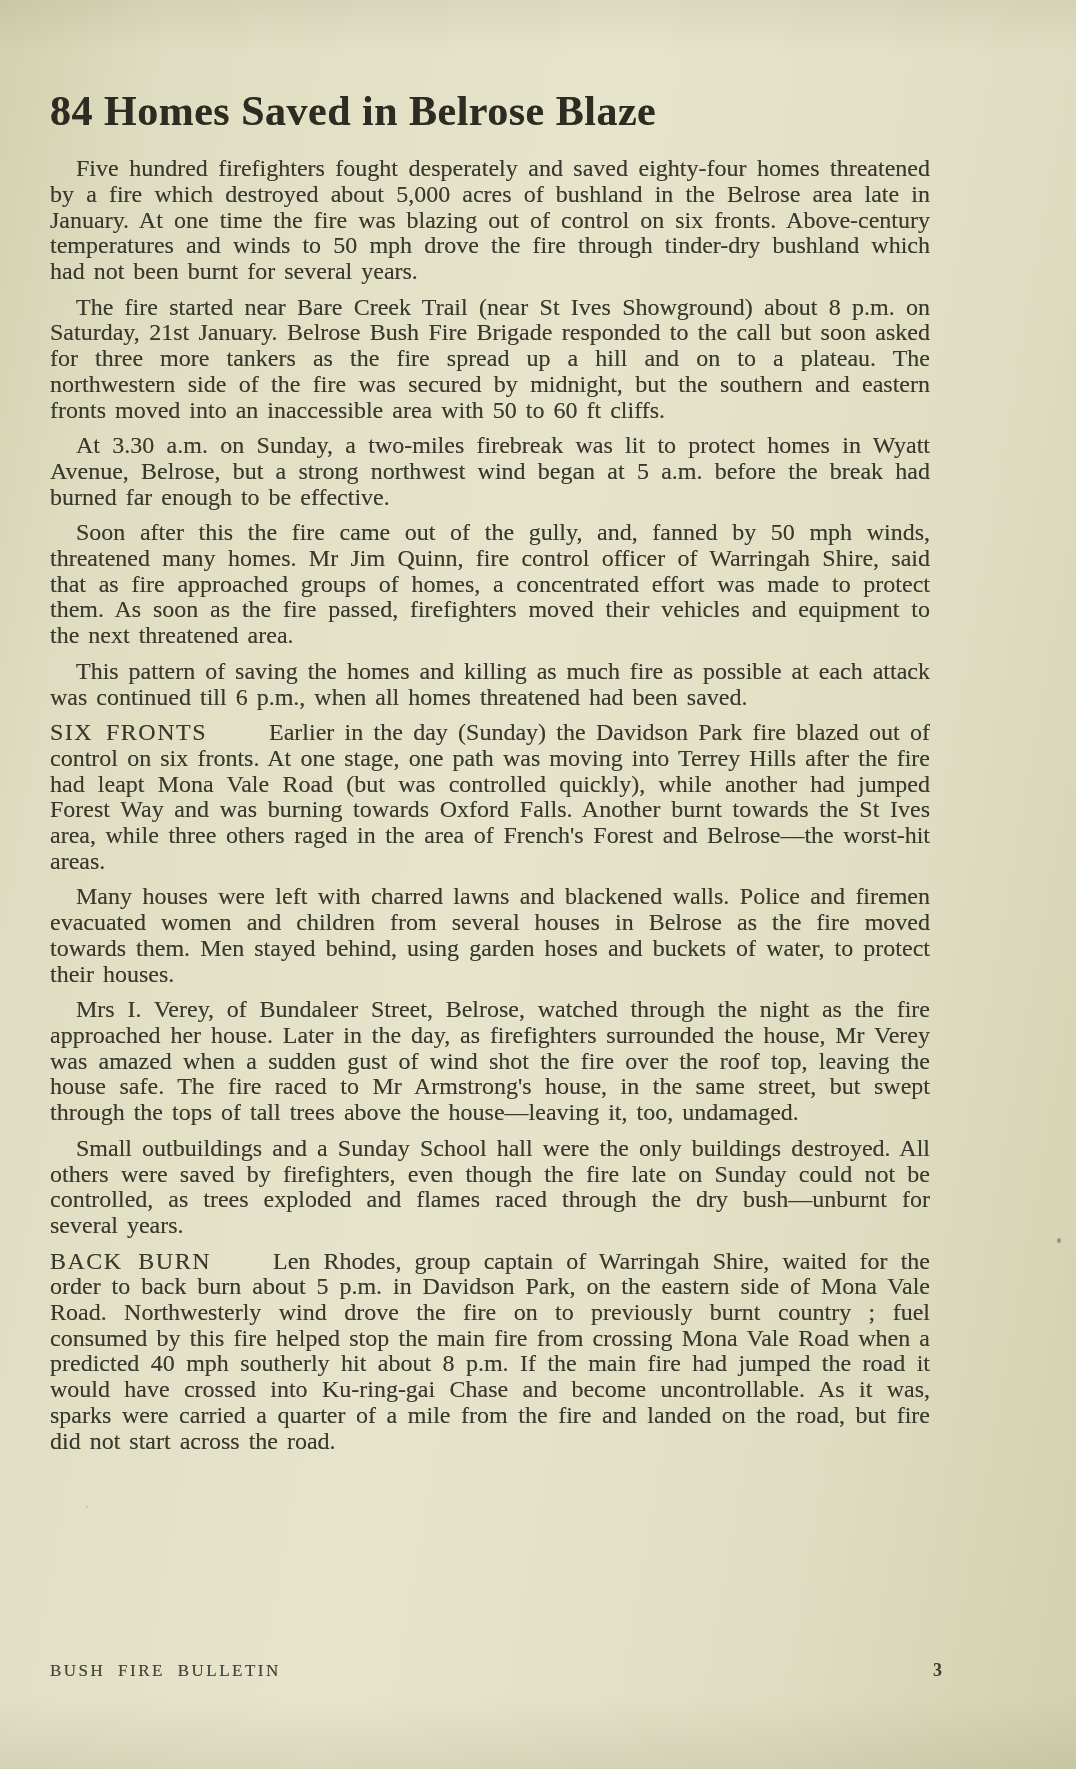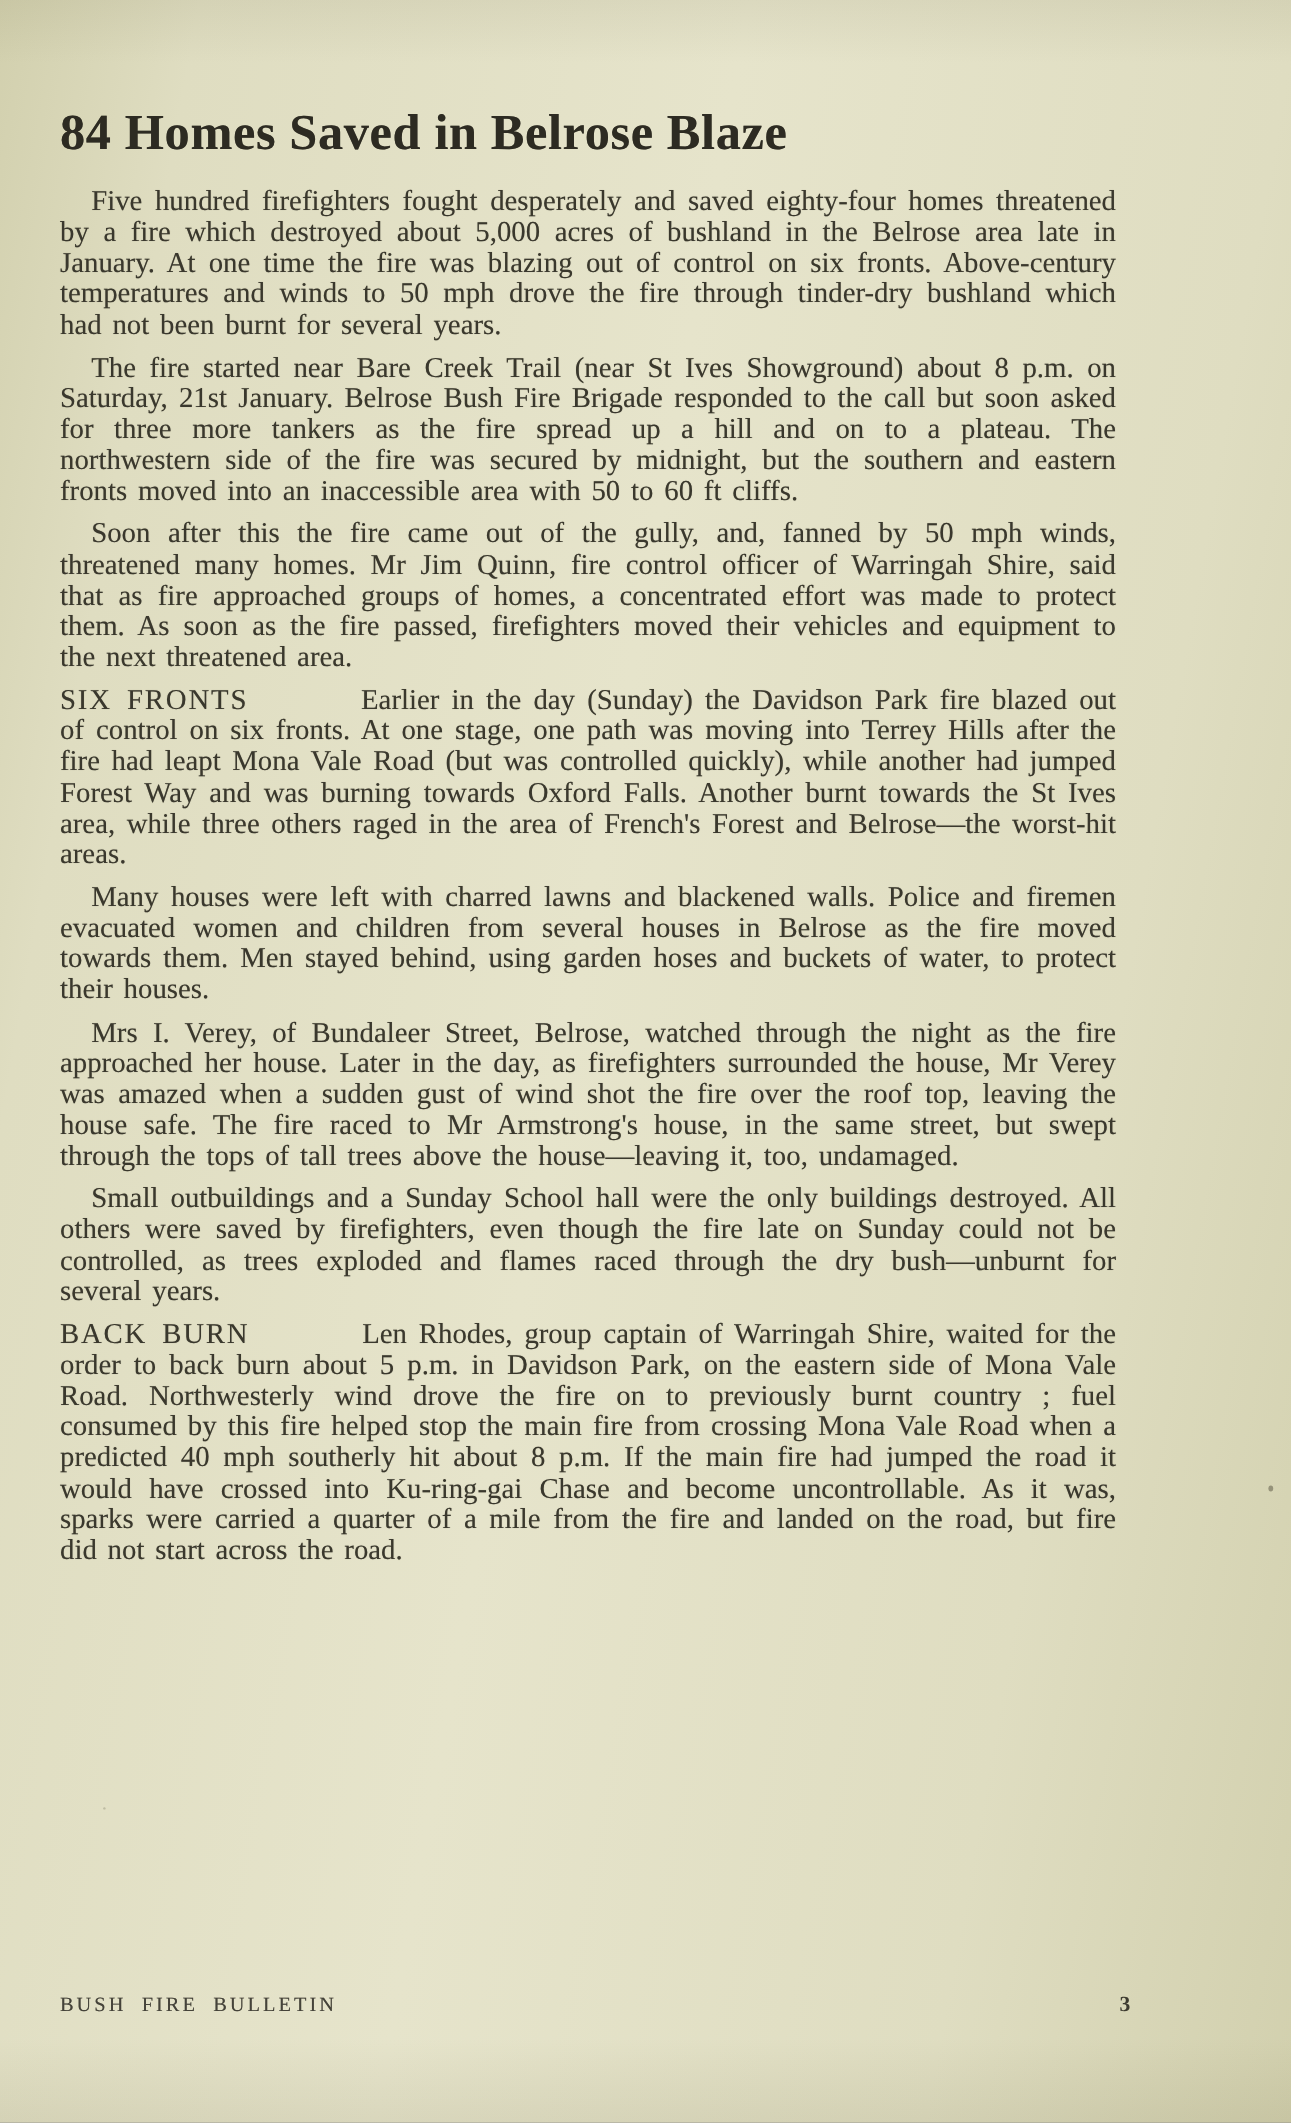--- a/index.html
+++ b/index.html
@@ -40,21 +40,21 @@
     text-indent: 26px;
     word-spacing: 3px;
     margin: 0 0 10px 0;
     text-shadow: 0 0 0.6px rgba(55,52,40,0.45);
   }
   .para.has-head {
     text-indent: 0;
   }
   .runin {
     letter-spacing: 1.5px;
-    margin-right: 94px;
+    margin-right: 62px;
     word-spacing: 4px;
   }
   .footer {
     position: absolute;
     left: 50px;
     top: 1641px;
     width: 892px;
     display: flex;
     justify-content: space-between;
     align-items: baseline;
@@ -83,21 +83,23 @@
 </style>
 </head>
 <body>
 
 <div class="page">
   <div class="content">
     <h1 class="headline">84 Homes Saved in Belrose Blaze</h1>
     <div>
         <p class="para"><span>Five hundred firefighters fought desperately and saved eighty-four homes threatened by a fire which destroyed about 5,000 acres of bushland in the Belrose area late in January. At one time the fire was blazing out of control on six fronts. Above-century temperatures and winds to 50 mph drove the fire through tinder-dry bushland which had not been burnt for several years.</span></p>
         <p class="para"><span>The fire started near Bare Creek Trail (near St Ives Showground) about 8 p.m. on Saturday, 21st January. Belrose Bush Fire Brigade responded to the call but soon asked for three more tankers as the fire spread up a hill and on to a plateau. The northwestern side of the fire was secured by midnight, but the southern and eastern fronts moved into an inaccessible area with 50 to 60 ft cliffs.</span></p>
+        <p class="para"><span>At 3.30 a.m. on Sunday, a two-miles firebreak was lit to protect homes in Wyatt Avenue, Belrose, but a strong northwest wind began at 5 a.m. before the break had burned far enough to be effective.</span></p>
         <p class="para"><span>Soon after this the fire came out of the gully, and, fanned by 50 mph winds, threatened many homes. Mr Jim Quinn, fire control officer of Warringah Shire, said that as fire approached groups of homes, a concentrated effort was made to protect them. As soon as the fire passed, firefighters moved their vehicles and equipment to the next threatened area.</span></p>
+        <p class="para"><span>This pattern of saving the homes and killing as much fire as possible at each attack was continued till 6 p.m., when all homes threatened had been saved.</span></p>
         <p class="para has-head"><span class="runin">SIX FRONTS</span><span>Earlier in the day (Sunday) the Davidson Park fire blazed out of control on six fronts. At one stage, one path was moving into Terrey Hills after the fire had leapt Mona Vale Road (but was controlled quickly), while another had jumped Forest Way and was burning towards Oxford Falls. Another burnt towards the St Ives area, while three others raged in the area of French's Forest and Belrose—the worst-hit areas.</span></p>
         <p class="para"><span>Many houses were left with charred lawns and blackened walls. Police and firemen evacuated women and children from several houses in Belrose as the fire moved towards them. Men stayed behind, using garden hoses and buckets of water, to protect their houses.</span></p>
         <p class="para"><span>Mrs I. Verey, of Bundaleer Street, Belrose, watched through the night as the fire approached her house. Later in the day, as firefighters surrounded the house, Mr Verey was amazed when a sudden gust of wind shot the fire over the roof top, leaving the house safe. The fire raced to Mr Armstrong's house, in the same street, but swept through the tops of tall trees above the house—leaving it, too, undamaged.</span></p>
         <p class="para"><span>Small outbuildings and a Sunday School hall were the only buildings destroyed. All others were saved by firefighters, even though the fire late on Sunday could not be controlled, as trees exploded and flames raced through the dry bush—unburnt for several years.</span></p>
         <p class="para has-head"><span class="runin">BACK BURN</span><span>Len Rhodes, group captain of Warringah Shire, waited for the order to back burn about 5 p.m. in Davidson Park, on the eastern side of Mona Vale Road. Northwesterly wind drove the fire on to previously burnt country ; fuel consumed by this fire helped stop the main fire from crossing Mona Vale Road when a predicted 40 mph southerly hit about 8 p.m. If the main fire had jumped the road it would have crossed into Ku-ring-gai Chase and become uncontrollable. As it was, sparks were carried a quarter of a mile from the fire and landed on the road, but fire did not start across the road.</span></p>
       </div>
   </div>
 
   <div class="footer">
     <span class="journal">BUSH FIRE BULLETIN</span>

